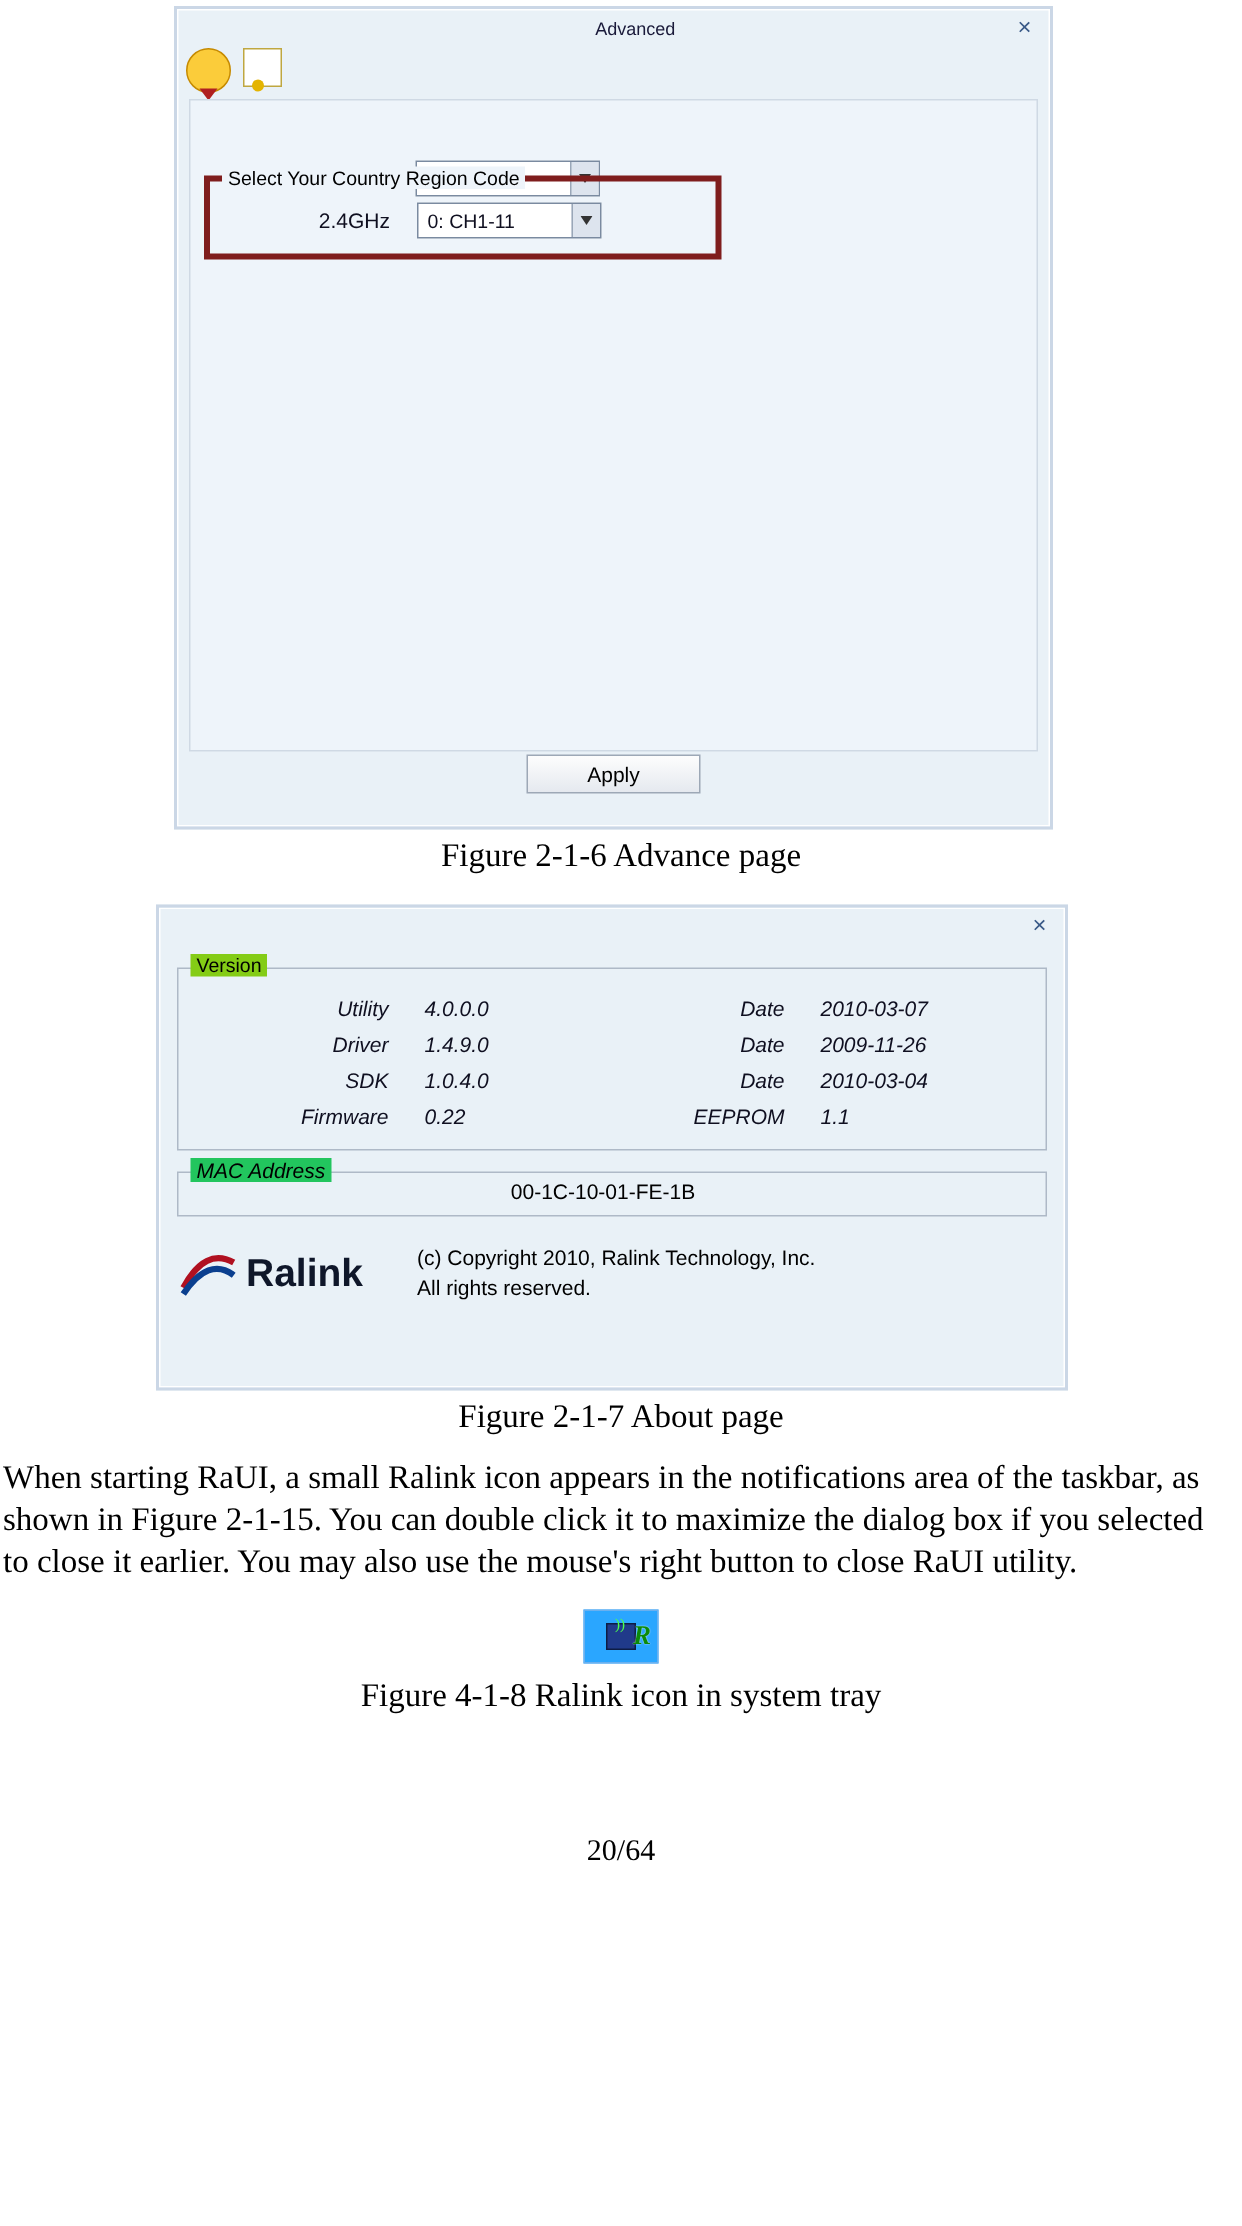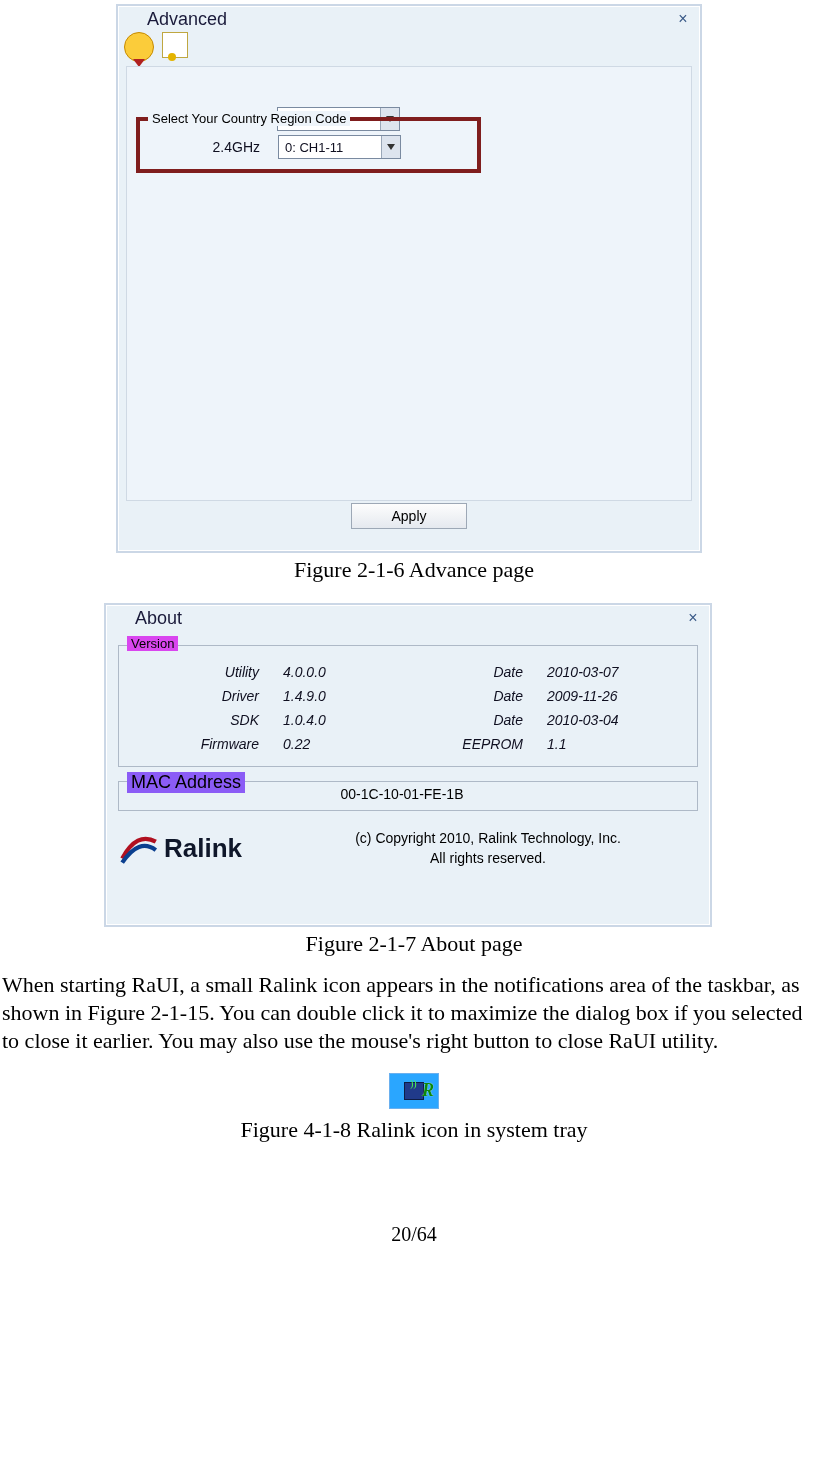--- a/index.html
+++ b/index.html
@@ -21,23 +21,23 @@
     border: 2px solid #cbd7e6;
     background: #e9f1f7;
     position: relative;
     box-shadow: inset 0 0 0 1px #fff;
   }
   .win-title {
     position: absolute;
     top: 0; left: 0; right: 0;
     height: 26px;
     line-height: 26px;
-    text-align: left;
-    font-family: Tahoma, Arial, sans-serif;
-    font-size: 18px;
+    text-align: center;
+    font-family: Tahoma, Arial, sans-serif;
+    font-size: 12px;
     color: #1a1a3a;
     padding-left: 29px;
   }
   .close-x {
     position: absolute;
     top: 4px; right: 8px;
     width: 18px; height: 18px;
     font-family: Arial, sans-serif;
     font-size: 16px;
     color: #3a5a88;
@@ -156,21 +156,21 @@
     top:40px; left:12px; right:12px; bottom:12px;
   }
   .ver-group {
     position:relative;
     border:1px solid #aeb9c7;
     padding:14px 10px 10px 10px;
   }
   .ver-group .legend {
     position:absolute; top:-10px; left:8px;
     padding:0 4px;
-    background:#d946ef;
+    background:#84cc16;
     font-family: Tahoma, Arial, sans-serif;
     font-size: 13px;
   }
   .ver-row {
     display:flex;
     font-family: Tahoma, Arial, sans-serif;
     font-size:14px;
     color:#0f0f20;
     line-height:24px;
     font-style:italic;
@@ -181,23 +181,24 @@
   .ver-row .c4{width:120px;}
   .mac-group {
     position:relative;
     border:1px solid #aeb9c7;
     margin-top:14px;
     height:28px;
   }
   .mac-group .legend{
     position:absolute; top:-10px; left:8px;
     padding:0 4px;
-    background:#8b5cf6;
-    font-family: Tahoma, Arial, sans-serif;
-    font-size: 18px;
+    background:#22c55e;
+    font-family: Tahoma, Arial, sans-serif;
+    font-size: 14px;
+    font-style: italic;
   }
   .mac-val{
     position:absolute; top:4px; left:0; right:12px;
     text-align:center;
     font-family: Tahoma, Arial, sans-serif;
     font-size:14px;
   }
   .copy-area{
     display:flex; align-items:center;
     margin-top:10px;
@@ -205,21 +206,21 @@
   .ralink-logo{
     width:160px; height:54px;
     display:flex; align-items:center;
     font-family: Arial, sans-serif;
     font-weight:bold; font-size:26px;
     color:#0f172a;
   }
   .ralink-logo svg{width:42px;height:42px;margin-right:4px;}
   .copy-text{
     flex:1;
-    text-align:center;
+    text-align:left;
     font-family: Tahoma, Arial, sans-serif;
     font-size:14px;
     line-height:20px;
   }
   
   .tray {
     width:48px;height:34px;
     margin:0 auto;
     background:#2aa6ff;
     border:1px solid #6ab0ef;
@@ -299,21 +300,20 @@
         </div>
       </div>
     </div>
 
     <button class="apply-btn">Apply</button>
   </div>
 
   <div class="caption">Figure 2-1-6 Advance page</div>
 
   <div class="win about-win">
-    <div class="win-title">About</div>
     <div class="close-x">×</div>
 
     <div class="about-body">
 
       <div class="ver-group">
         <span class="legend">Version</span>
 
         <div class="ver-row">
           <span class="c1">Utility</span>
           <span class="c2">4.0.0.0</span>

